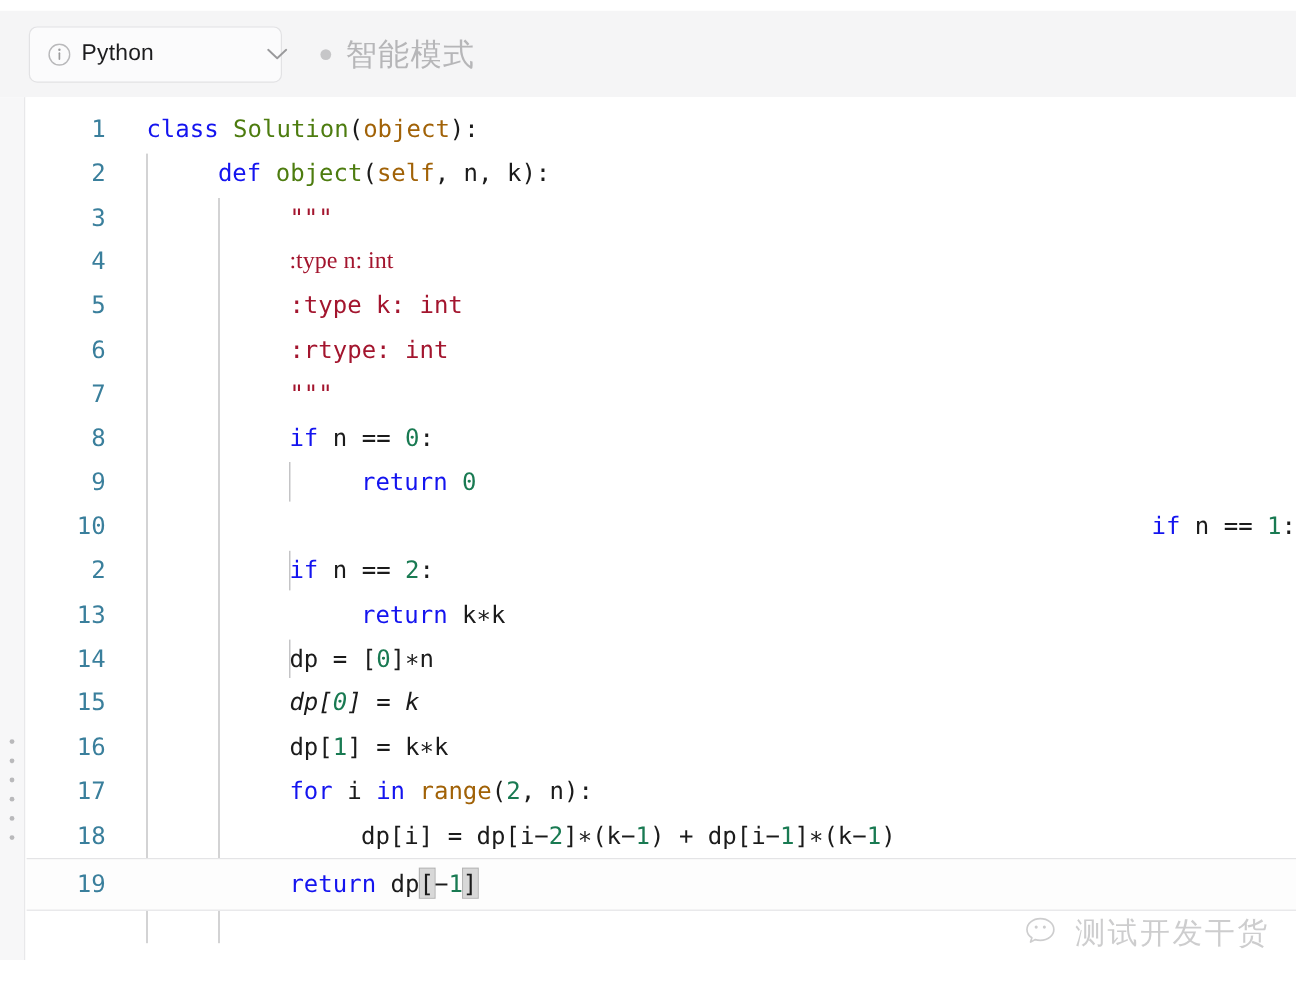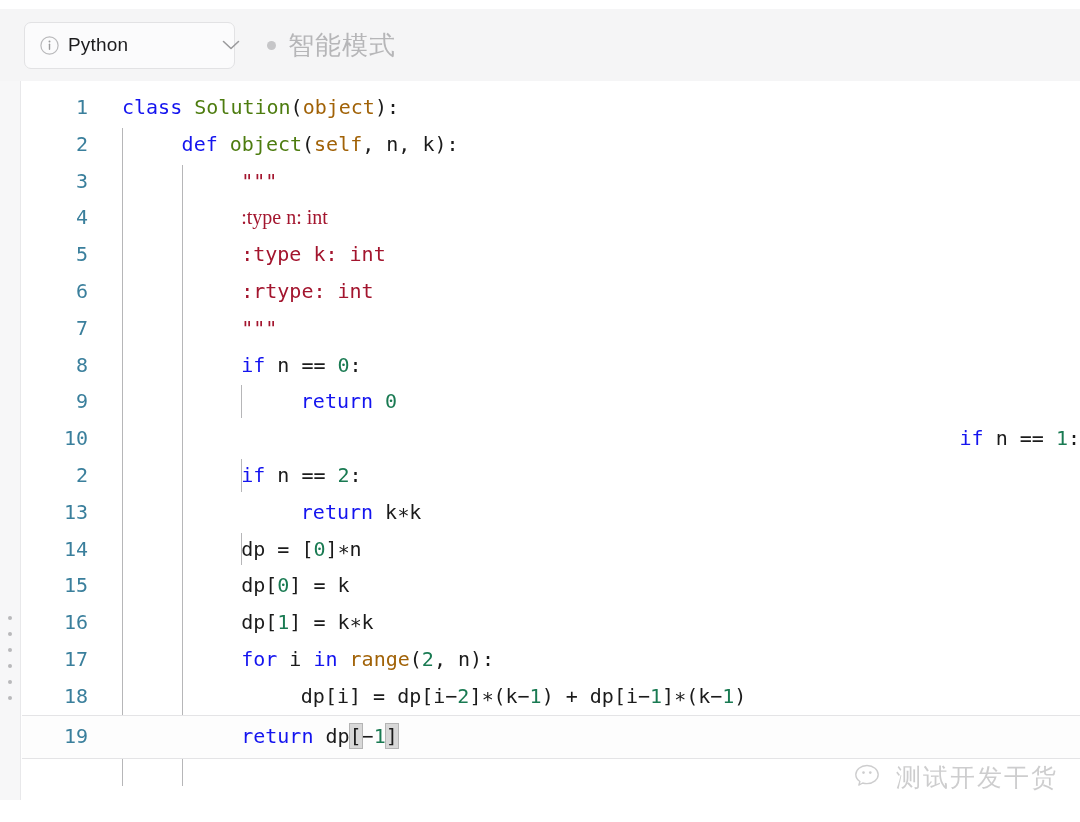--- a/index.html
+++ b/index.html
@@ -256,21 +256,21 @@
         <div class="line"><span class="ln">4</span><span class="code" style="padding-left: 141.2px; font-family: Liberation Serif, serif;"><span class="str">:type n: int</span></span></div>
         <div class="line"><span class="ln">5</span><span class="code" style="padding-left: 141.2px;"><span class="str">:type k: int</span></span></div>
         <div class="line"><span class="ln">6</span><span class="code" style="padding-left: 141.2px;"><span class="str">:rtype: int</span></span></div>
         <div class="line"><span class="ln">7</span><span class="code" style="padding-left: 141.2px;"><span class="str">"""</span></span></div>
         <div class="line"><span class="ln">8</span><span class="code" style="padding-left: 141.2px;"><span class="kw">if</span><span class="op"> n == </span><span class="num">0</span><span class="punc">:</span></span></div>
         <div class="line"><span class="ln">9</span><span class="code" style="padding-left: 200.8px;"><span class="kw">return</span><span class="op"> </span><span class="num">0</span></span></div>
         <div class="line"><span class="ln">10</span><span class="code" style="padding-left: 141.2px; text-align: right;"><span class="kw">if</span><span class="op"> n == </span><span class="num">1</span><span class="punc">:</span></span></div>
         <div class="line"><span class="ln">2</span><span class="code" style="padding-left: 141.2px;"><span class="kw">if</span><span class="op"> n == </span><span class="num">2</span><span class="punc">:</span></span></div>
         <div class="line"><span class="ln">13</span><span class="code" style="padding-left: 200.8px;"><span class="kw">return</span><span class="op"> k∗k</span></span></div>
         <div class="line"><span class="ln">14</span><span class="code" style="padding-left: 141.2px;"><span class="op">dp = [</span><span class="num">0</span><span class="op">]∗n</span></span></div>
-        <div class="line"><span class="ln">15</span><span class="code" style="padding-left: 141.2px;"><span class="op">dp[</span><span class="num">0</span><span class="op">] = k</span></span></div>
+        <div class="line"><span class="ln">15</span><span class="code" style="padding-left: 141.2px; font-style: italic;"><span class="op">dp[</span><span class="num">0</span><span class="op">] = k</span></span></div>
         <div class="line"><span class="ln">16</span><span class="code" style="padding-left: 141.2px;"><span class="op">dp[</span><span class="num">1</span><span class="op">] = k∗k</span></span></div>
         <div class="line"><span class="ln">17</span><span class="code" style="padding-left: 141.2px;"><span class="kw">for</span><span class="op"> i </span><span class="kw">in</span><span class="op"> </span><span class="bi">range</span><span class="punc">(</span><span class="num">2</span><span class="punc">, n):</span></span></div>
         <div class="line"><span class="ln">18</span><span class="code" style="padding-left: 200.8px;"><span class="op">dp[i] = dp[i−</span><span class="num">2</span><span class="op">]∗(k−</span><span class="num">1</span><span class="op">) + dp[i−</span><span class="num">1</span><span class="op">]∗(k−</span><span class="num">1</span><span class="op">)</span></span></div>
         <div class="line current"><span class="ln">19</span><span class="code" style="padding-left: 141.2px;"><span class="kw">return</span><span class="op"> dp</span><span class="op bracket-hl">[</span><span class="op">−</span><span class="num">1</span><span class="op bracket-hl">]</span></span></div>
         <div class="guide" style="left: 100px; top: 46.8px; height: 658.4px;"></div>
         <div class="guide" style="left: 159.6px; top: 83.6px; height: 621.6px;"></div>
         <div class="guide" style="left: 219.2px; top: 304.4px; height: 32.8px;"></div>
         <div class="guide" style="left: 219.2px; top: 378px; height: 32.8px;"></div>
         <div class="guide" style="left: 219.2px; top: 451.6px; height: 32.8px;"></div>
         <div class="guide" style="left: 219.2px; top: 635.6px; height: 32.8px;"></div>

